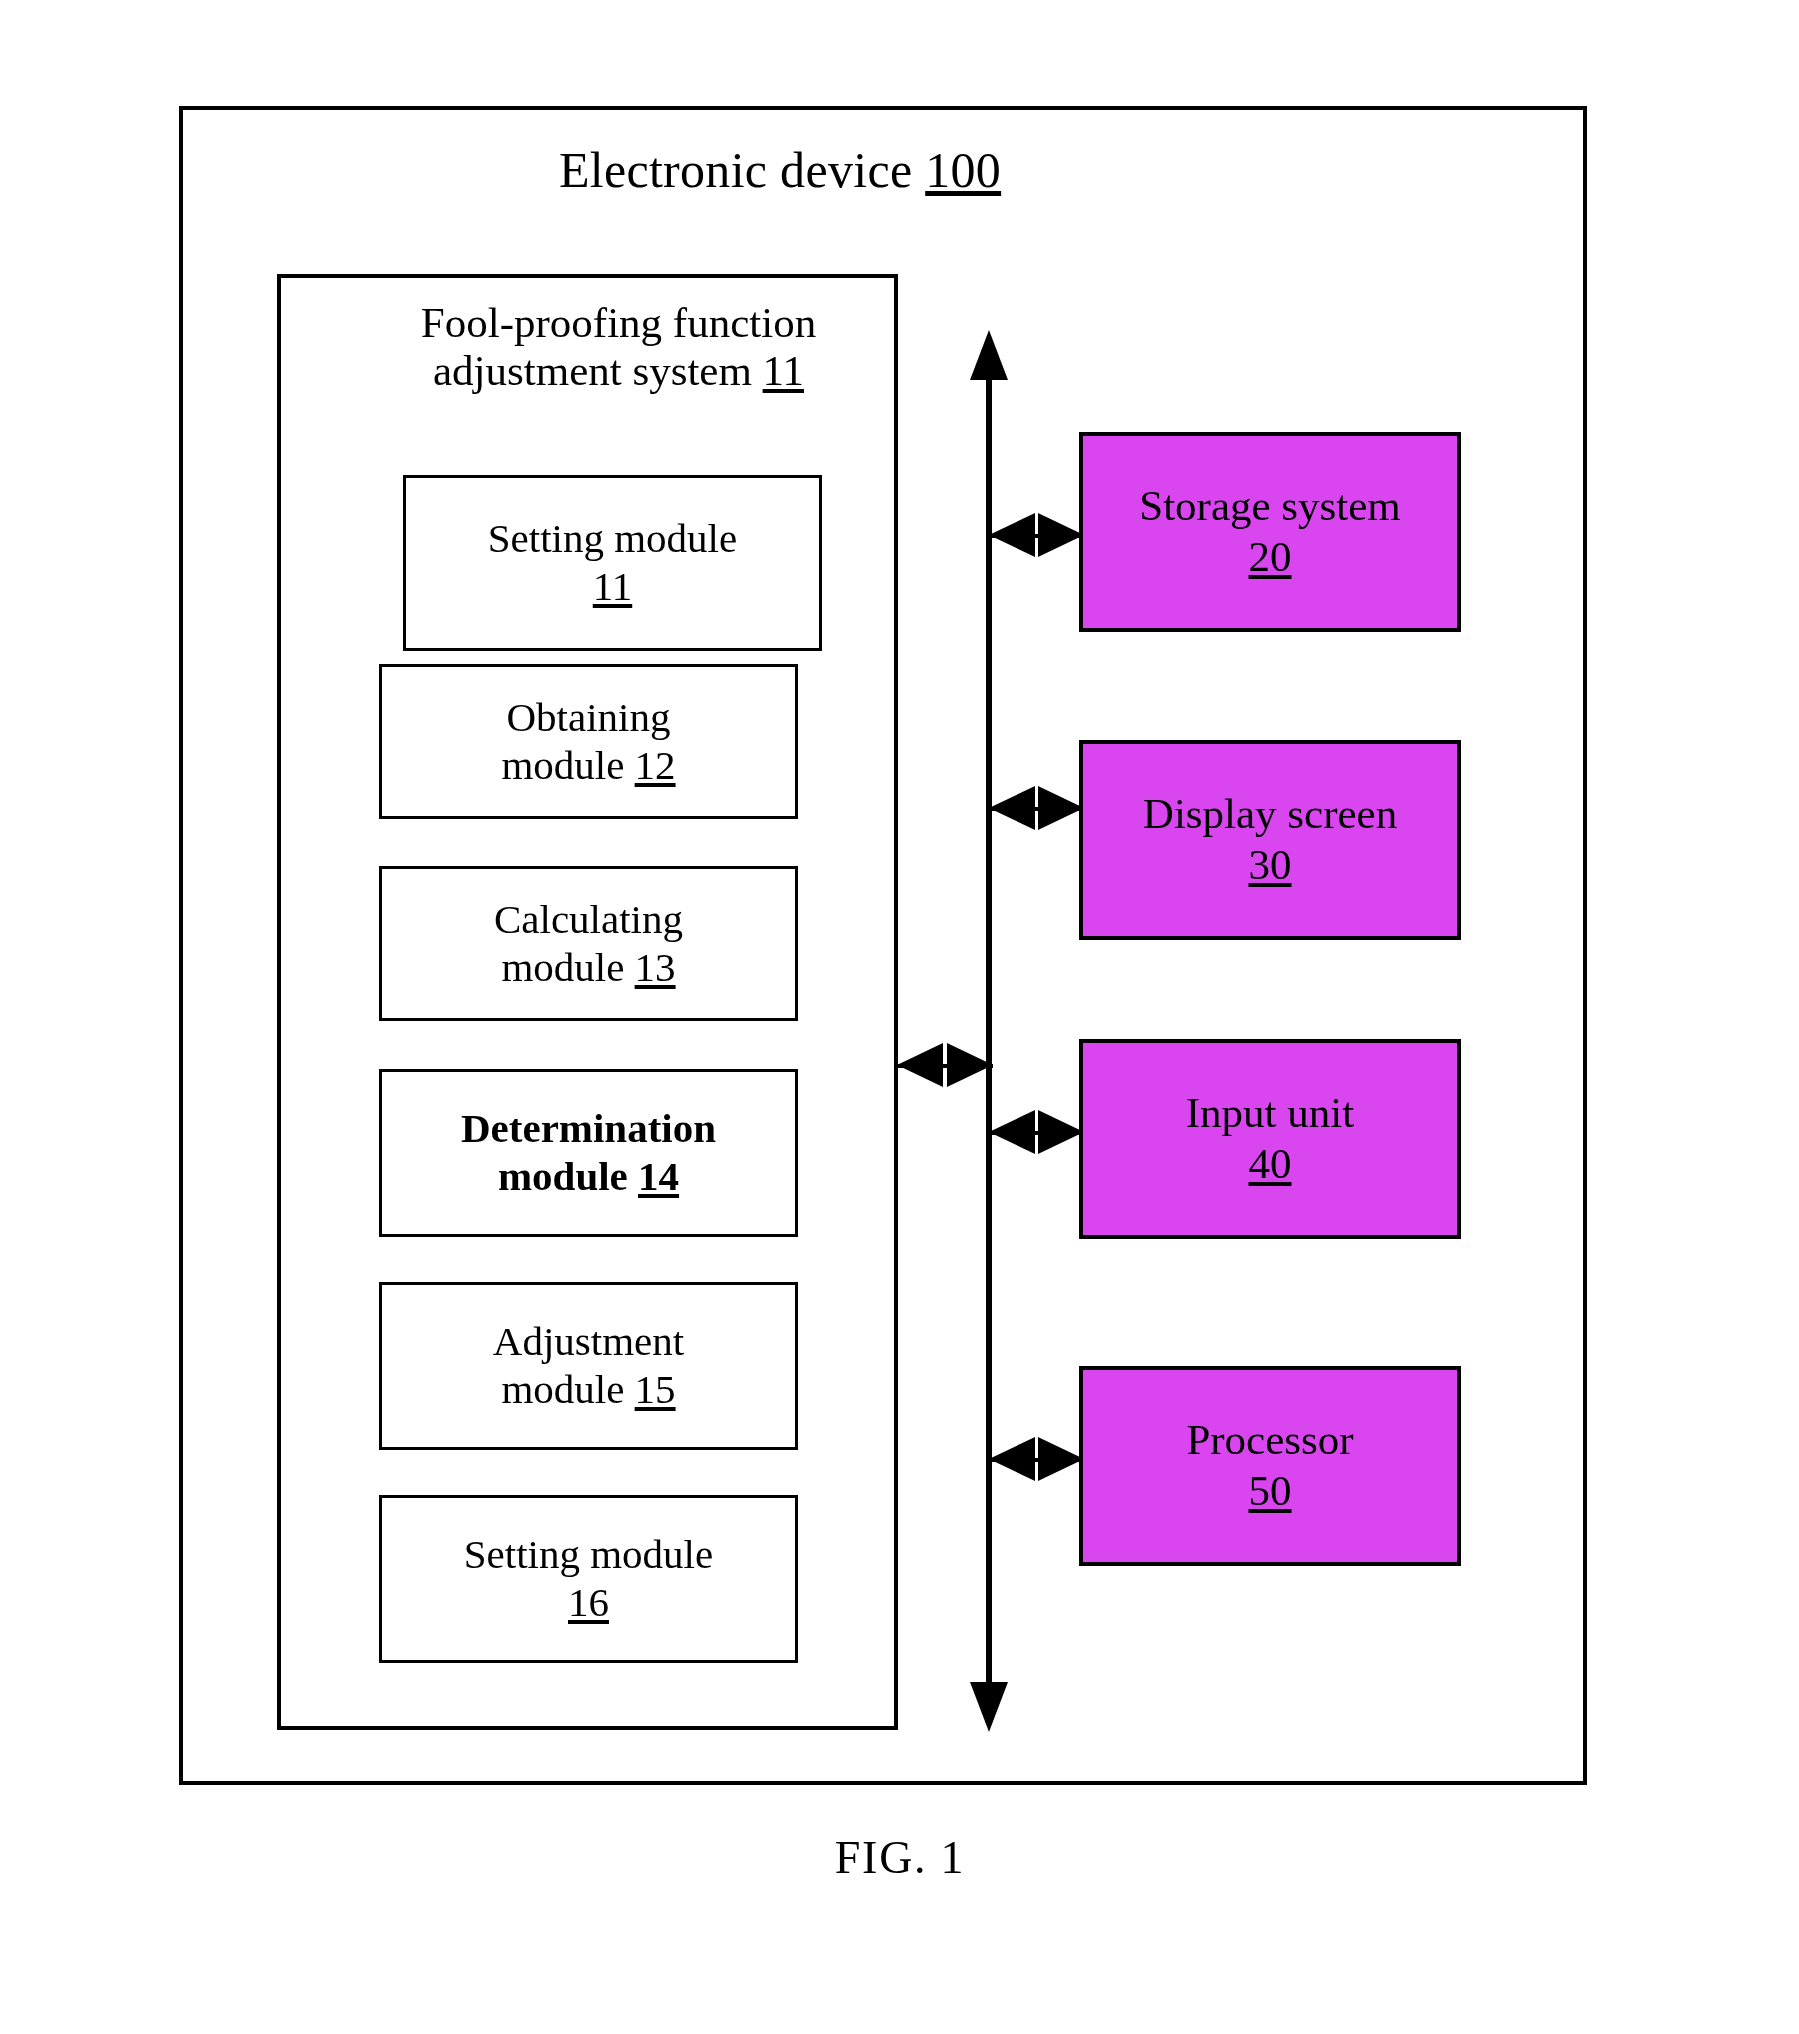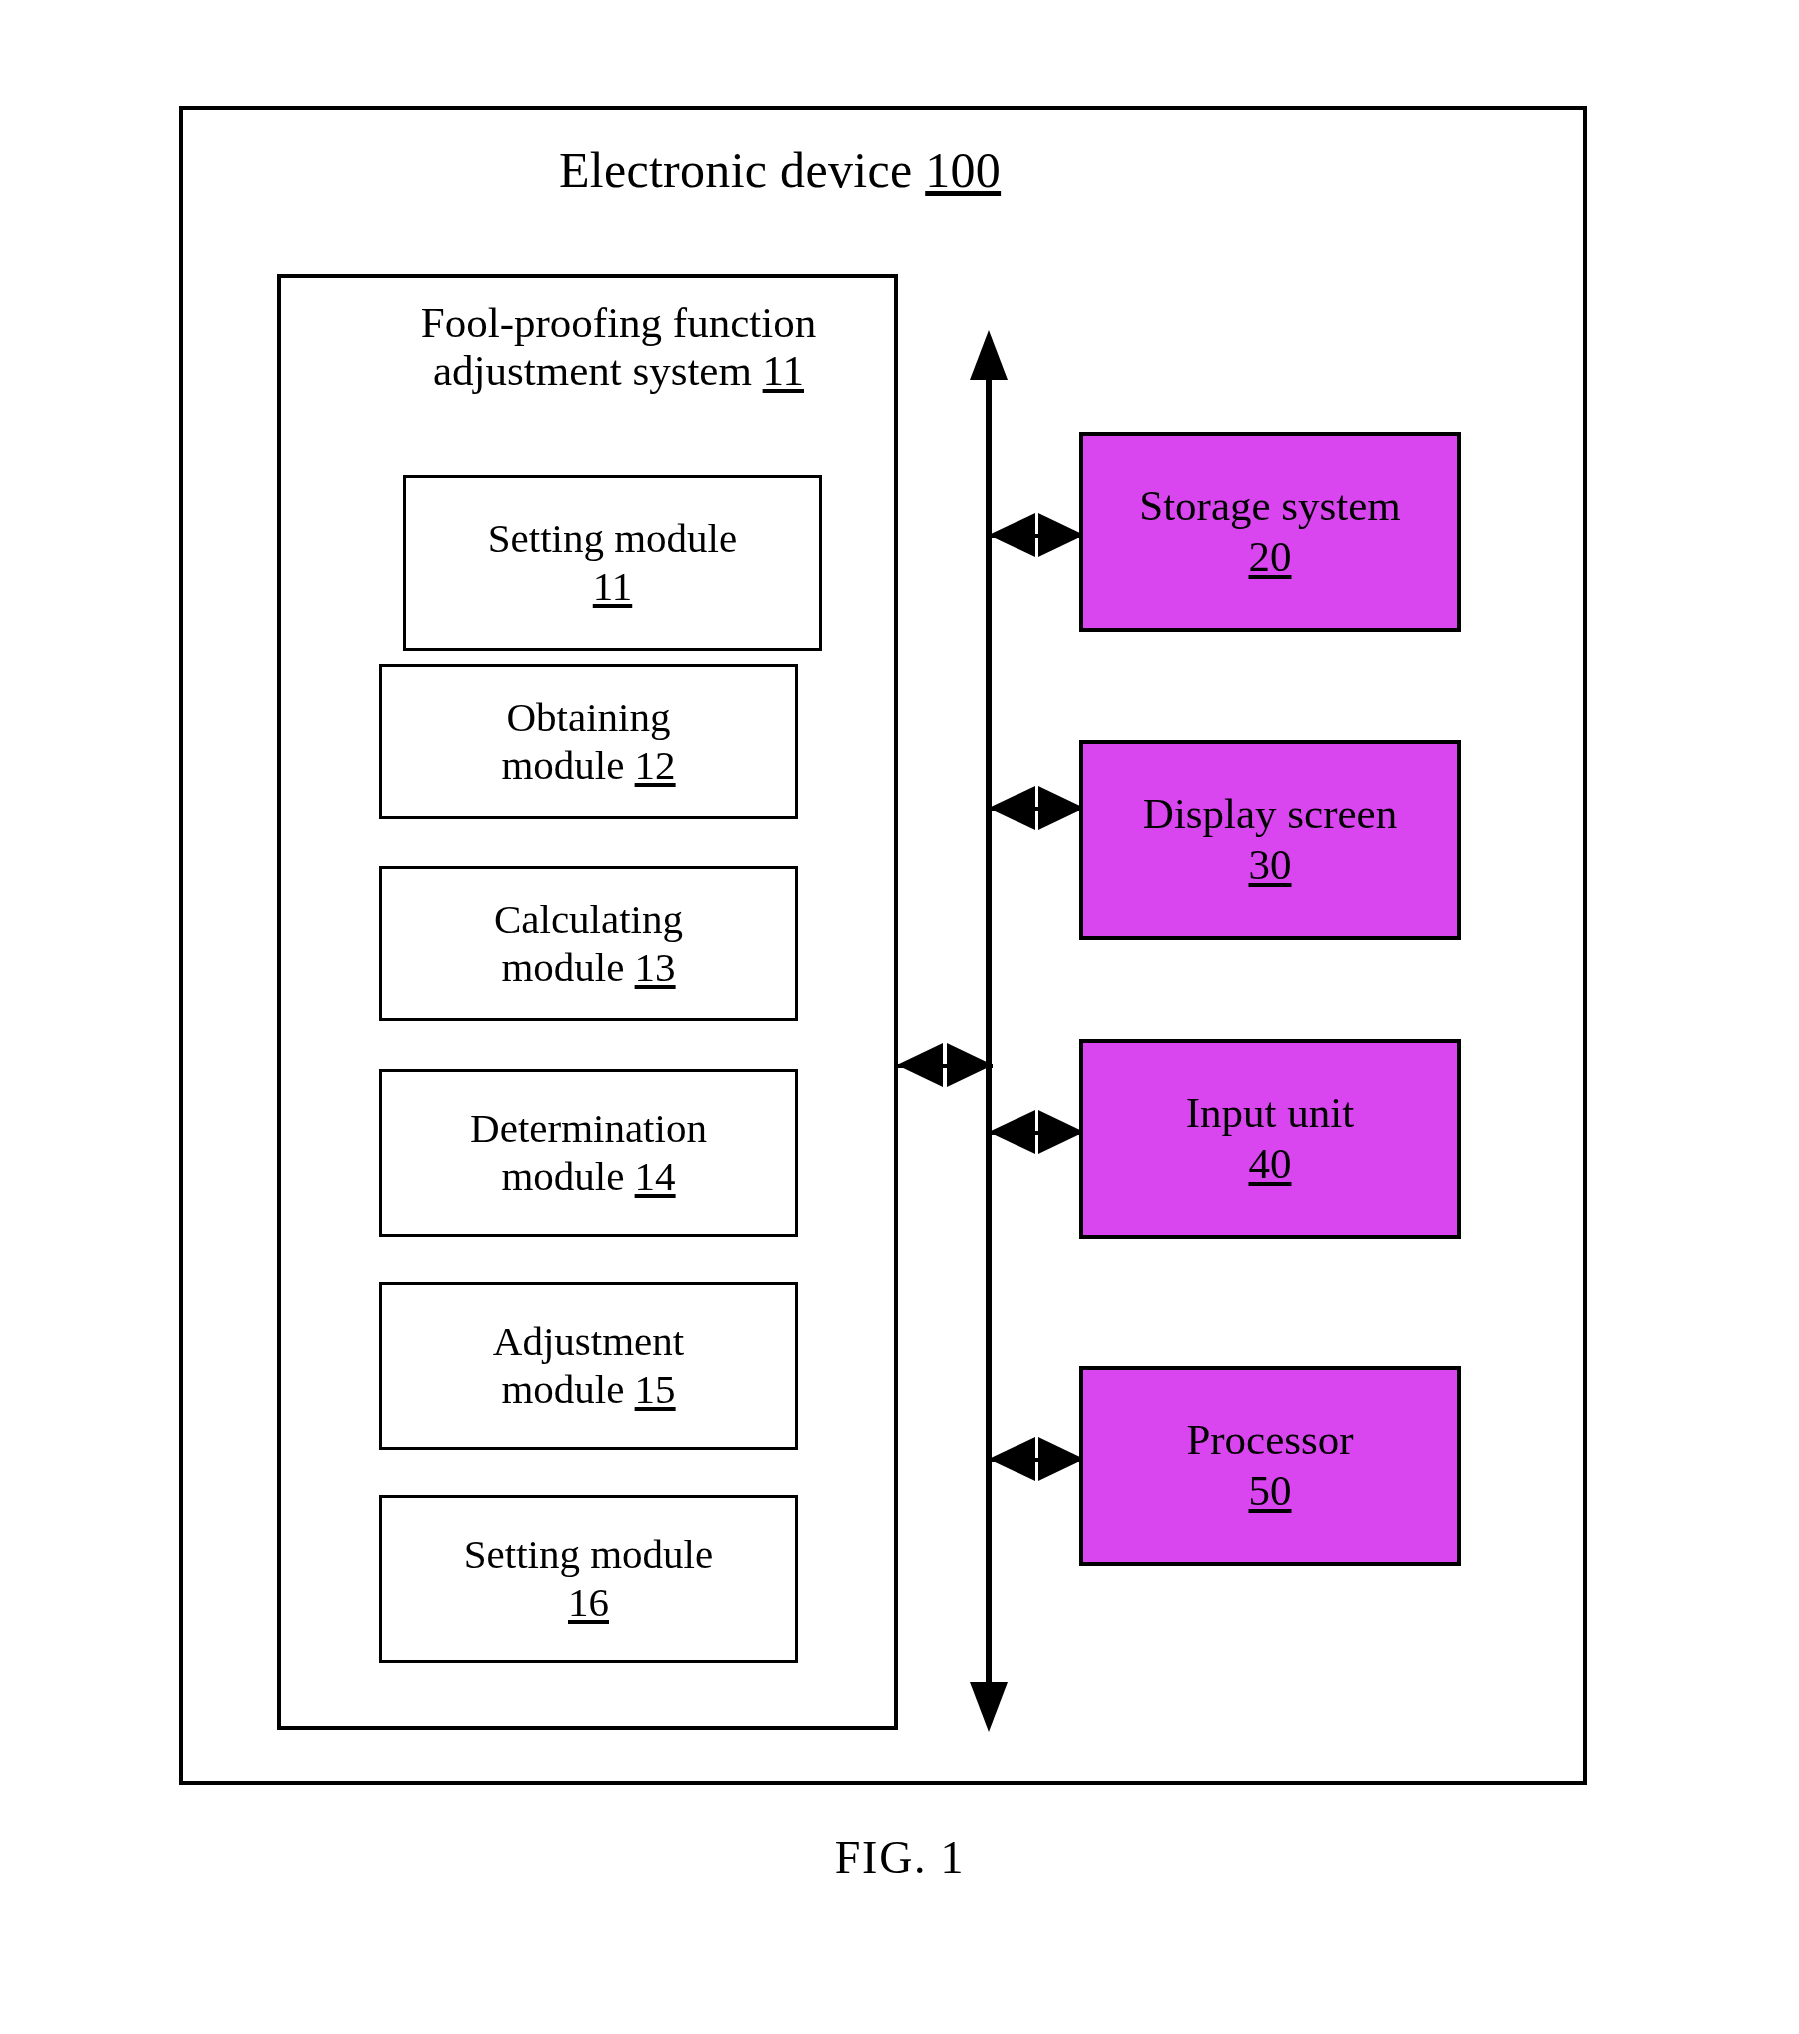--- a/index.html
+++ b/index.html
@@ -209,21 +209,21 @@
   </div>
 
   <div class="module-box" style="top:866px;height:155px;">
     <span class="mtext">
       <span>Calculating</span><br>
       <span>module</span>
       <u class="refnum">13</u>
     </span>
   </div>
 
-  <div class="module-box" style="top:1069px;height:168px;">
+  <div class="module-box" style="top:1069px;height:168px;font-weight:bold;">
     <span class="mtext">
       <span>Determination</span><br>
       <span>module</span>
       <u class="refnum">14</u>
     </span>
   </div>
 
   <div class="module-box" style="top:1282px;height:168px;">
     <span class="mtext">
       <span>Adjustment</span><br>

